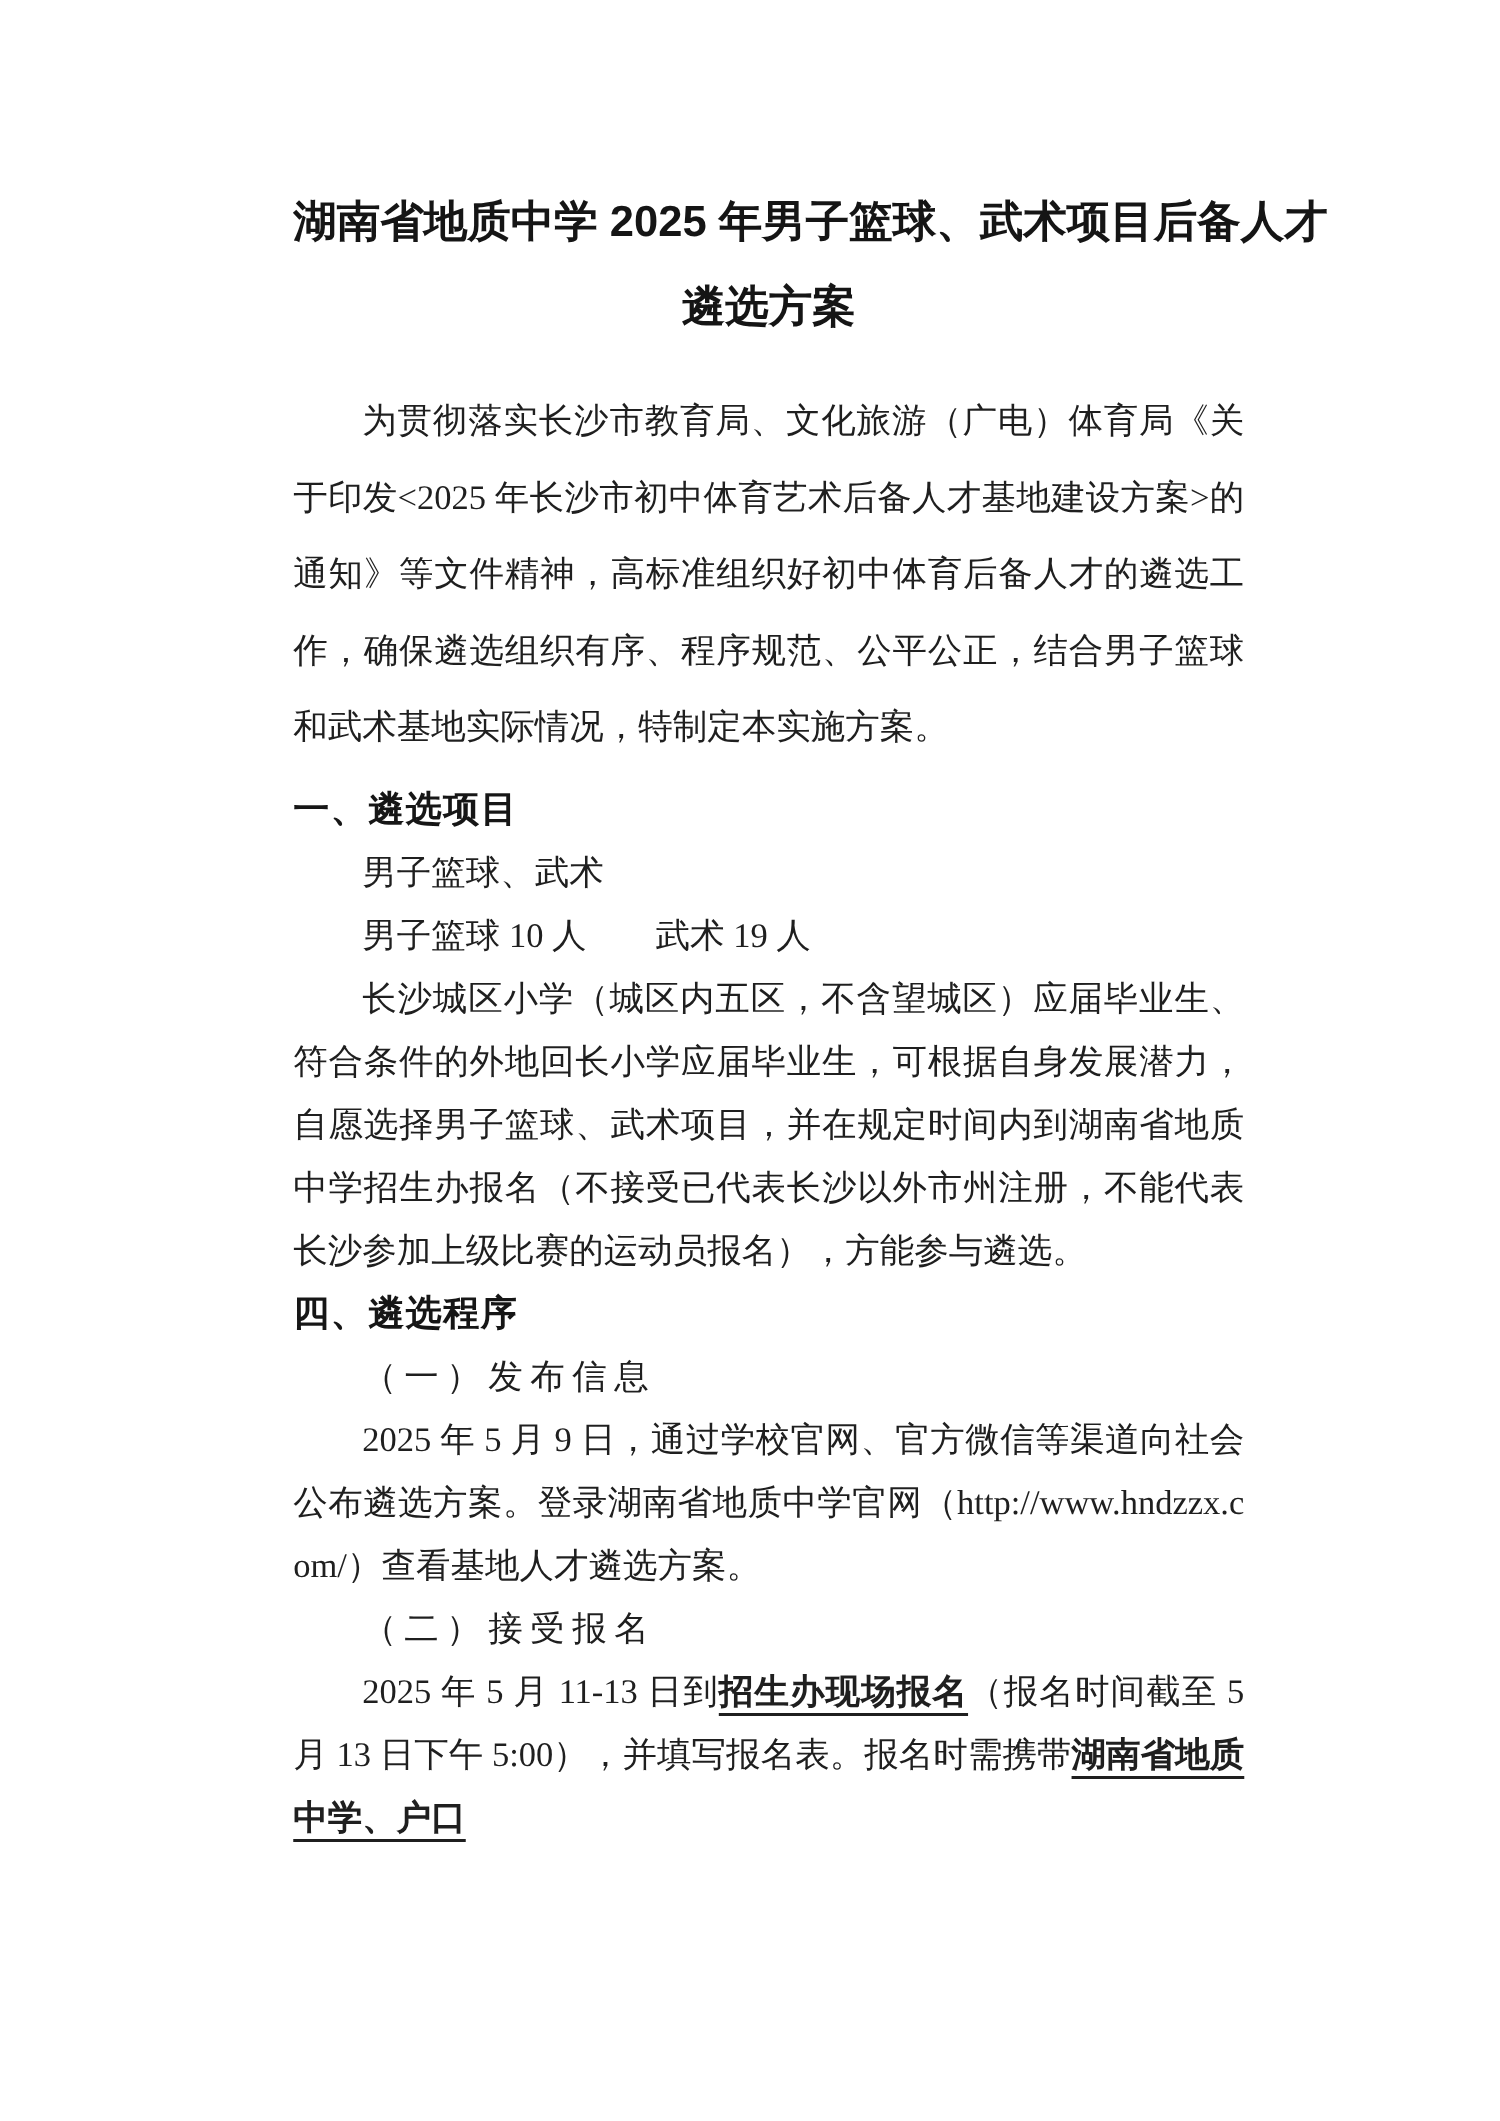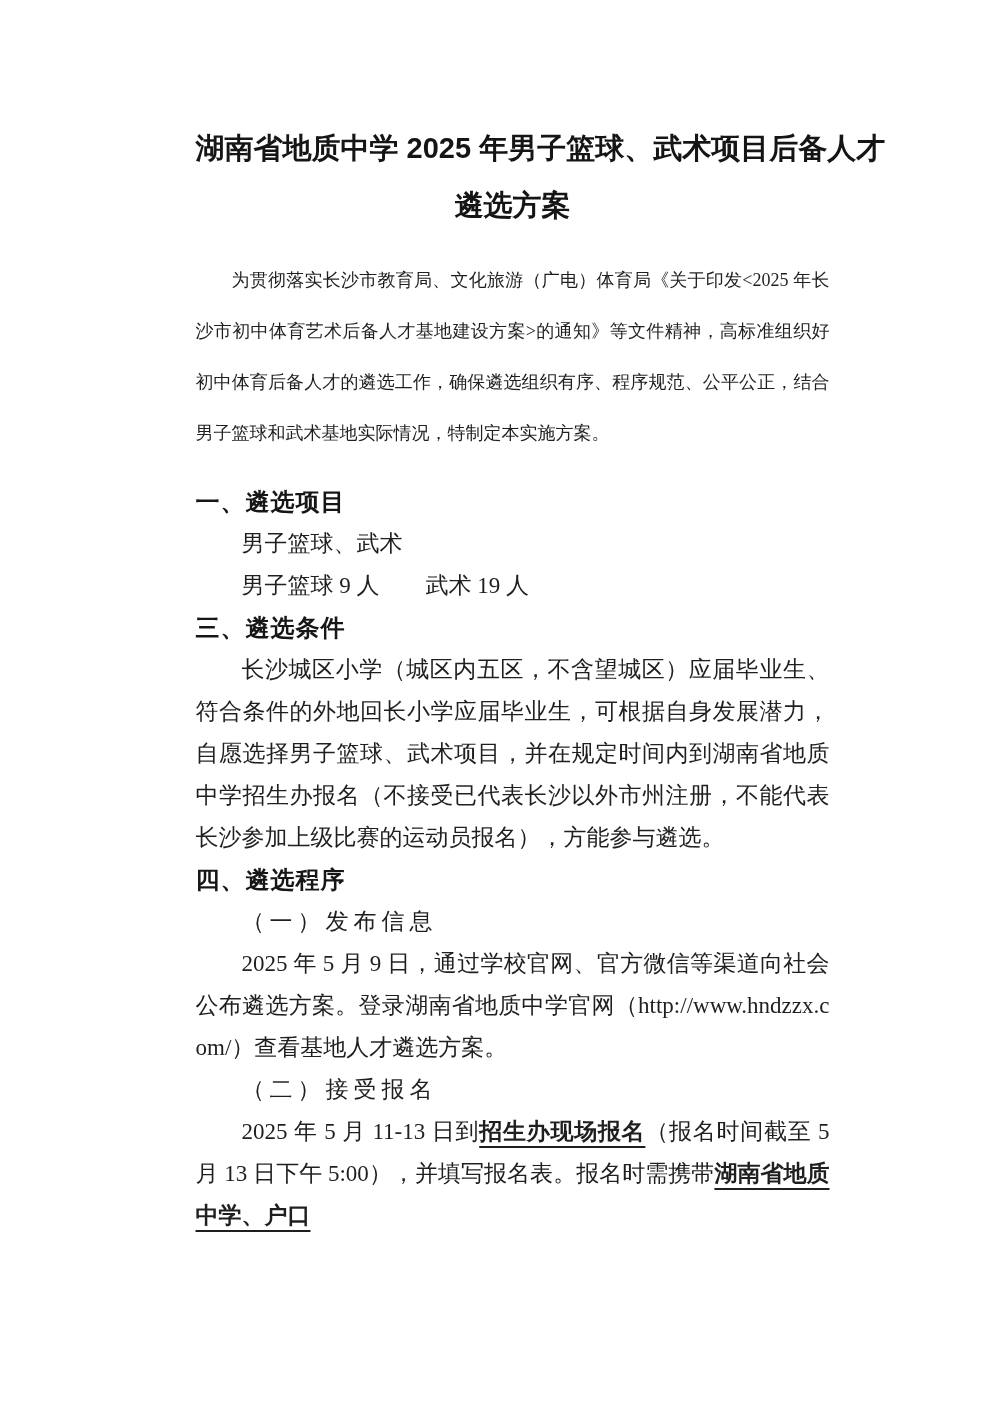--- a/index.html
+++ b/index.html
@@ -27,29 +27,29 @@
     text-align: center;
     color: #151515;
   }
   .doc-title .t-line {
     display: block;
     white-space: nowrap;
   }
   .intro {
     margin: 21px 0 0 0;
     font-family: "Liberation Serif", serif;
-    font-size: 18px;
+    font-size: 23px;
     line-height: 51px;
     text-align: justify;
     text-justify: inter-character;
     text-indent: 2em;
     word-break: break-all;
   }
   .rest {
-    margin-top: 22px;
+    margin-top: 9px;
     font-family: "Liberation Serif", serif;
     font-size: 23px;
     line-height: 42px;
   }
   .sec-heading {
     margin: 0;
     font-family: "Liberation Sans", sans-serif;
     font-weight: 700;
     font-size: 24px;
     line-height: 42px;
@@ -91,24 +91,23 @@
   </h1>
 
   <p class="intro">为贯彻落实长沙市教育局、文化旅游（广电）体育局《关于印发&lt;2025 年长沙市初中体育艺术后备人才基地建设方案&gt;的通知》等文件精神，高标准组织好初中体育后备人才的遴选工作，确保遴选组织有序、程序规范、公平公正，结合男子篮球和武术基地实际情况，特制定本实施方案。</p>
 
   <div class="rest">
 
     <h2 class="sec-heading">一、遴选项目</h2>
     <p class="line-indent">男子篮球、武术</p>
 
     <p class="line-indent two-col">
-      <span>男子篮球 9 人</span><span class="col2">武术 19 人</span>
+      <span>男子篮球 10 人</span><span class="col2">武术 19 人</span>
     </p>
 
-    <h2 class="sec-heading">三、遴选条件</h2>
     <p class="para">长沙城区小学（城区内五区，不含望城区）应届毕业生、符合条件的外地回长小学应届毕业生，可根据自身发展潜力，自愿选择男子篮球、武术项目，并在规定时间内到湖南省地质中学招生办报名（不接受已代表长沙以外市州注册，不能代表长沙参加上级比赛的运动员报名），方能参与遴选。</p>
 
     <h2 class="sec-heading">四、遴选程序</h2>
 
     <p class="line-indent sub-heading">（一）发布信息</p>
     <p class="para">2025 年 5 月 9 日，通过学校官网、官方微信等渠道向社会公布遴选方案。登录湖南省地质中学官网（http://www.hndzzx.com/）查看基地人才遴选方案。</p>
 
     <p class="line-indent sub-heading">（二）接受报名</p>
     <p class="para">
       <span>2025 年 5 月 11-13 日到</span><span class="bold-underline">招生办现场报名</span><span>（报名时间截至 5 月 13 日下午 5:00），并填写报名表。报名时需携带</span><span class="bold-underline">湖南省地质中学、户口</span>

